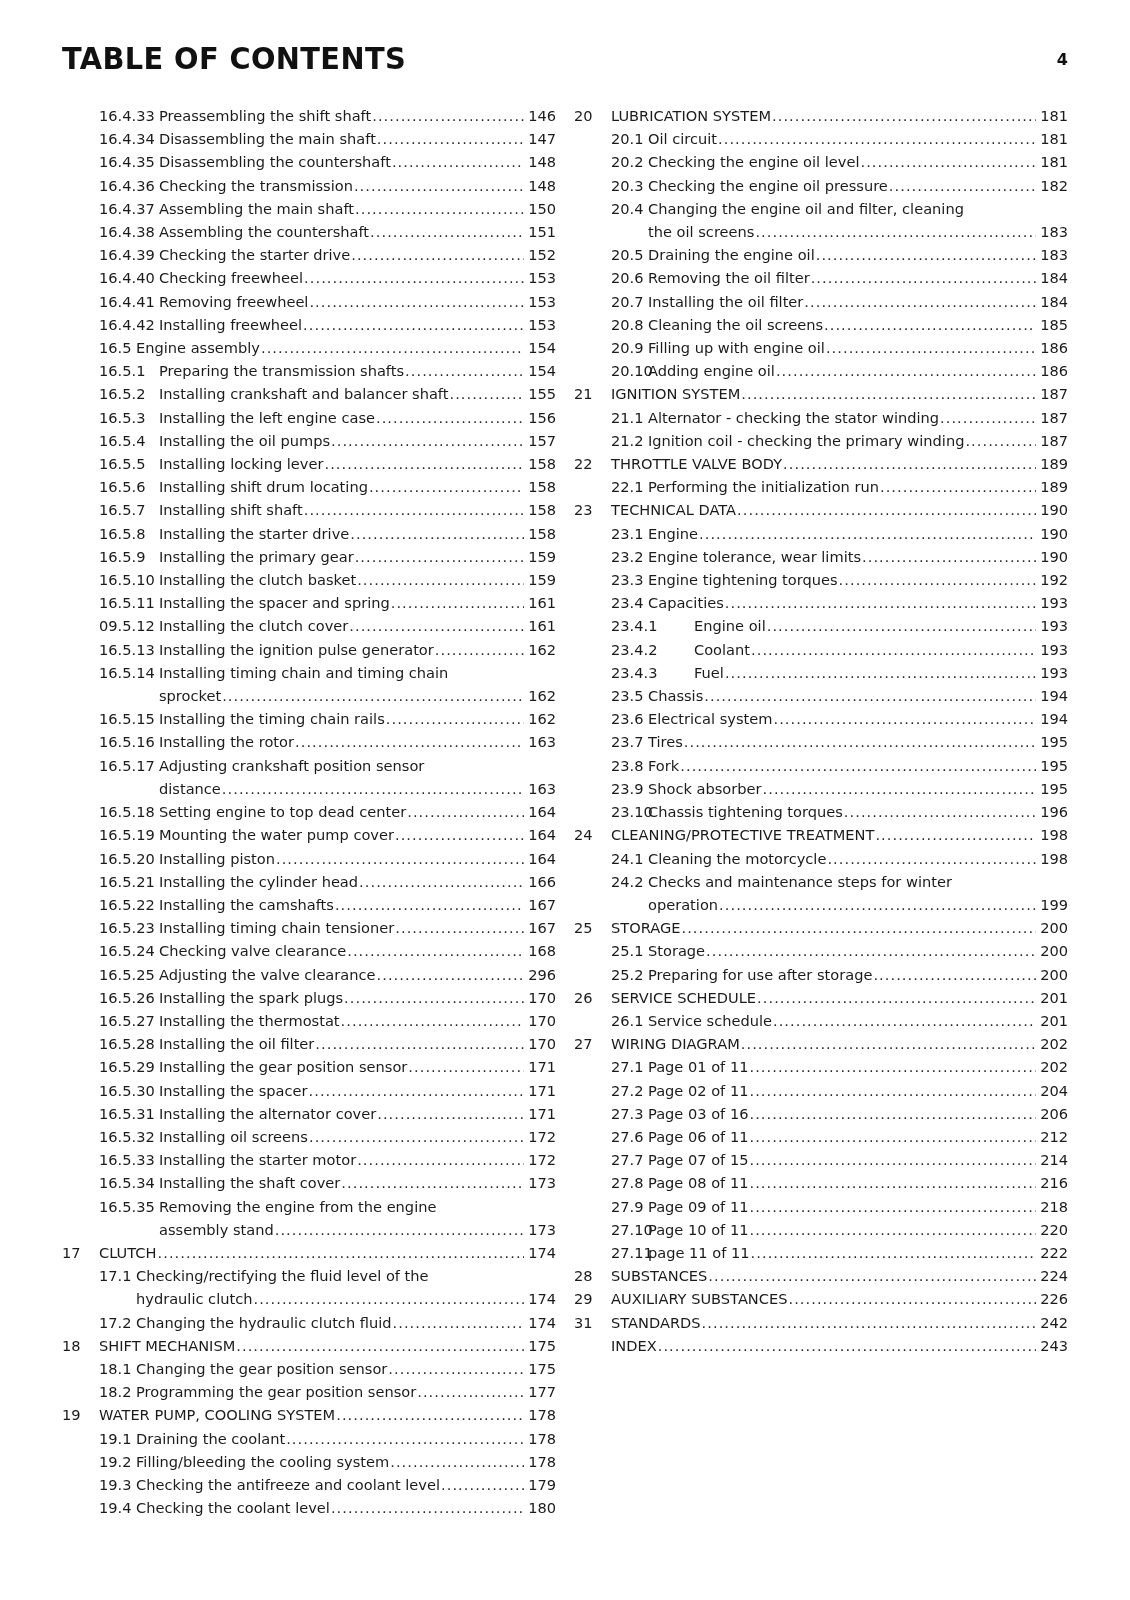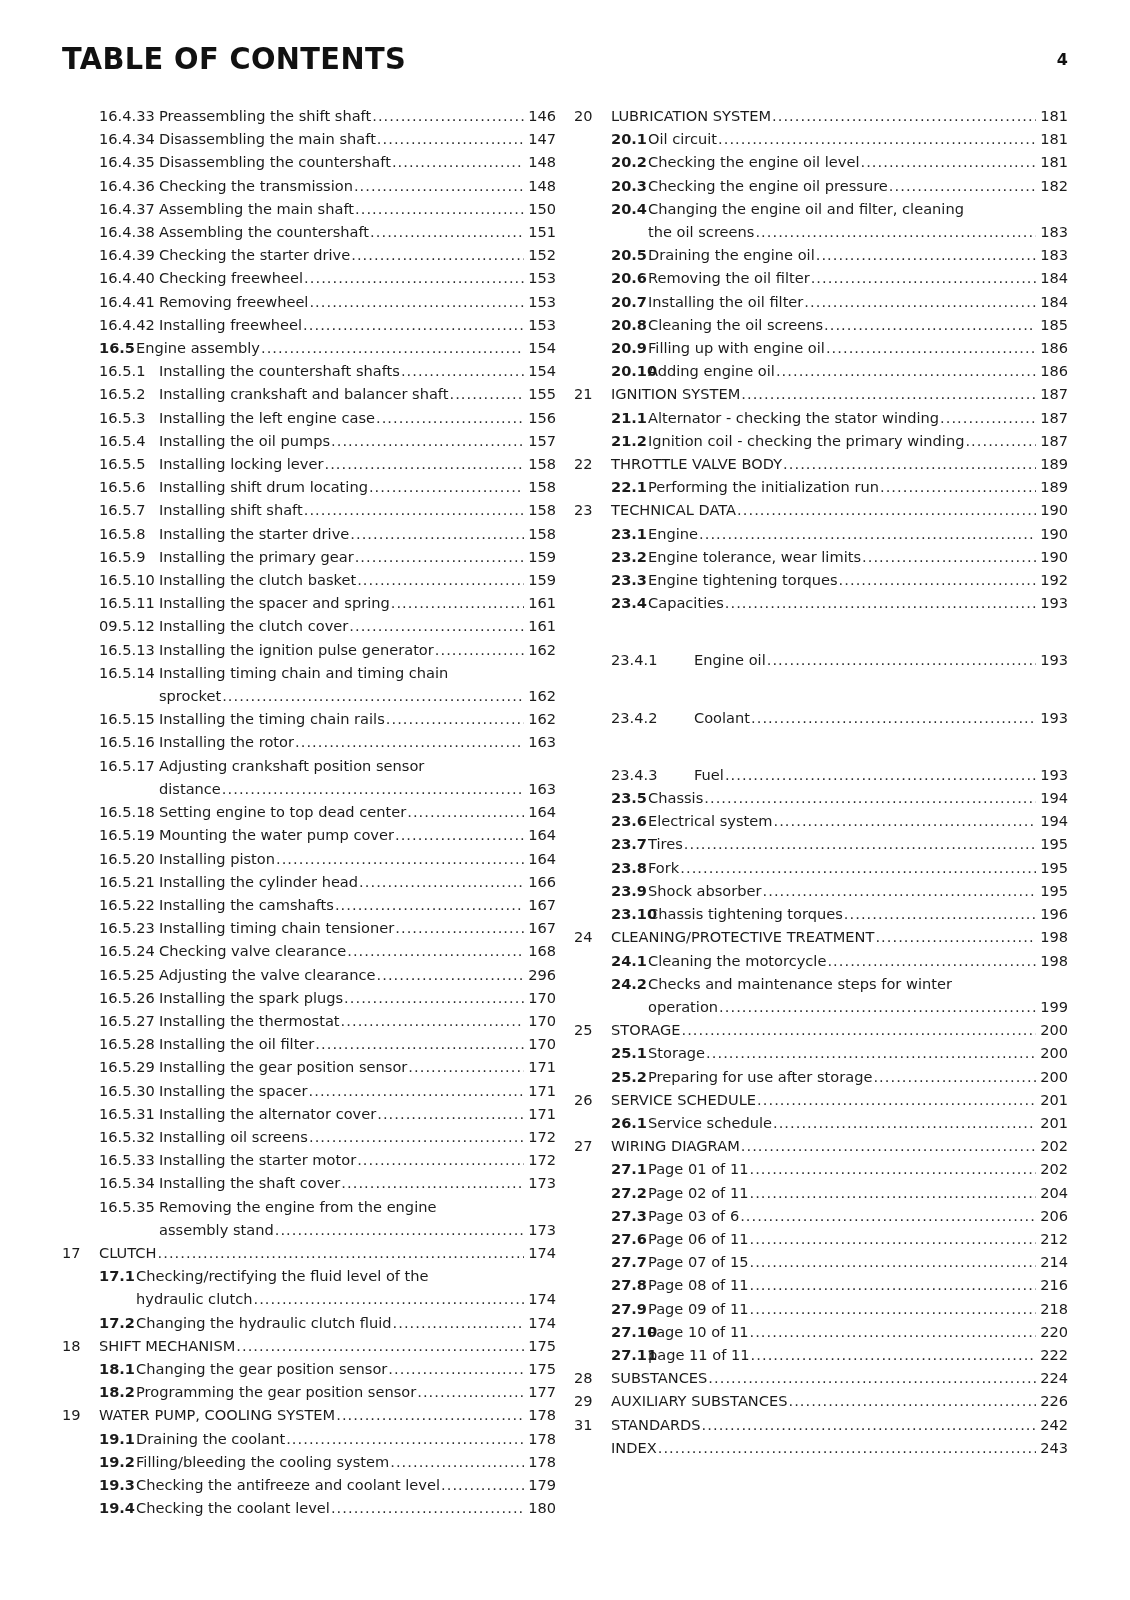--- a/index.html
+++ b/index.html
@@ -84,24 +84,24 @@
   }
   .entry .page {
     flex: 0 0 auto;
     text-align: right;
     min-width: 30px;
     padding-left: 3px;
   }
 
   
   .lvl1 > .num { width: 37px; }
-  .lvl2 > .num { width: 37px; margin-left: 37px; font-weight: bold; }
+  .lvl2 > .num { width: 37px; margin-left: 37px; }
   .lvl3 > .num { width: 60px; margin-left: 37px; }
   .lvl4 > .num { width: 60px; margin-left: 37px; }
-  .lvl4 > .label { padding-left: 23px; margin-top: 34px; }
+  .lvl4 > .label { padding-left: 23px; }
 
   
   .entry.cont > .num { visibility: hidden; }
   .entry.nopage > .page { visibility: hidden; }
   .entry.nopage > .leader { visibility: hidden; }
 </style>
 </head>
 <body>
 
 <div class="page-header">
@@ -172,21 +172,21 @@
         <span class="page">153</span>
       </div>
       <div class="entry lvl2">
         <span class="num">16.5</span>
         <span class="label">Engine assembly</span>
         <span class="leader"></span>
         <span class="page">154</span>
       </div>
       <div class="entry lvl3">
         <span class="num">16.5.1</span>
-        <span class="label">Installing the countershaft shafts</span>
+        <span class="label">Preparing the transmission shafts</span>
         <span class="leader"></span>
         <span class="page">154</span>
       </div>
       <div class="entry lvl3">
         <span class="num">16.5.2</span>
         <span class="label">Installing crankshaft and balancer shaft</span>
         <span class="leader"></span>
         <span class="page">155</span>
       </div>
       <div class="entry lvl3">
@@ -732,21 +732,21 @@
         <span class="page">202</span>
       </div>
       <div class="entry lvl2">
         <span class="num">27.2</span>
         <span class="label">Page 02 of 11</span>
         <span class="leader"></span>
         <span class="page">204</span>
       </div>
       <div class="entry lvl2">
         <span class="num">27.3</span>
-        <span class="label">Page 03 of 6</span>
+        <span class="label">Page 03 of 16</span>
         <span class="leader"></span>
         <span class="page">206</span>
       </div>
       <div class="entry lvl2">
         <span class="num">27.6</span>
         <span class="label">Page 06 of 11</span>
         <span class="leader"></span>
         <span class="page">212</span>
       </div>
       <div class="entry lvl2">

